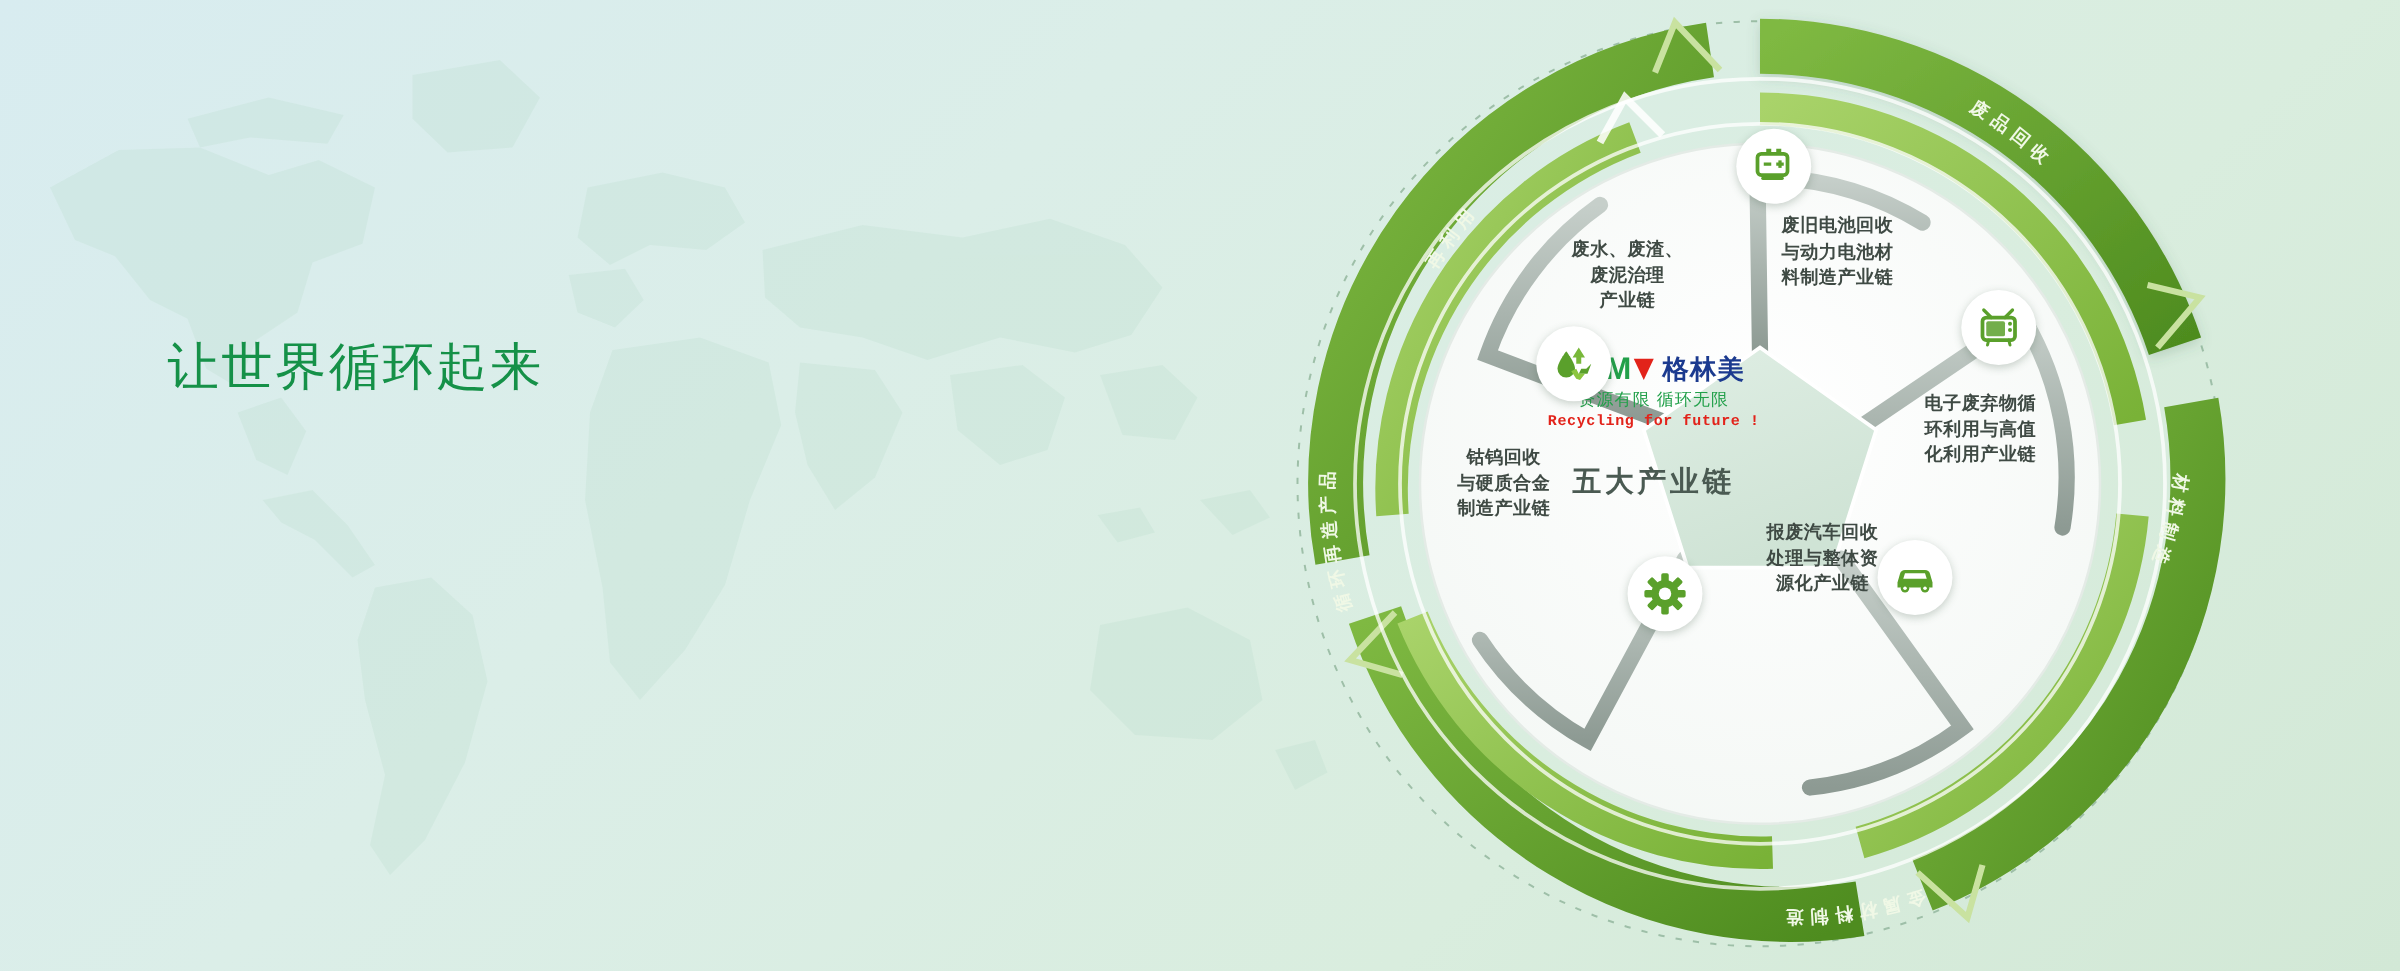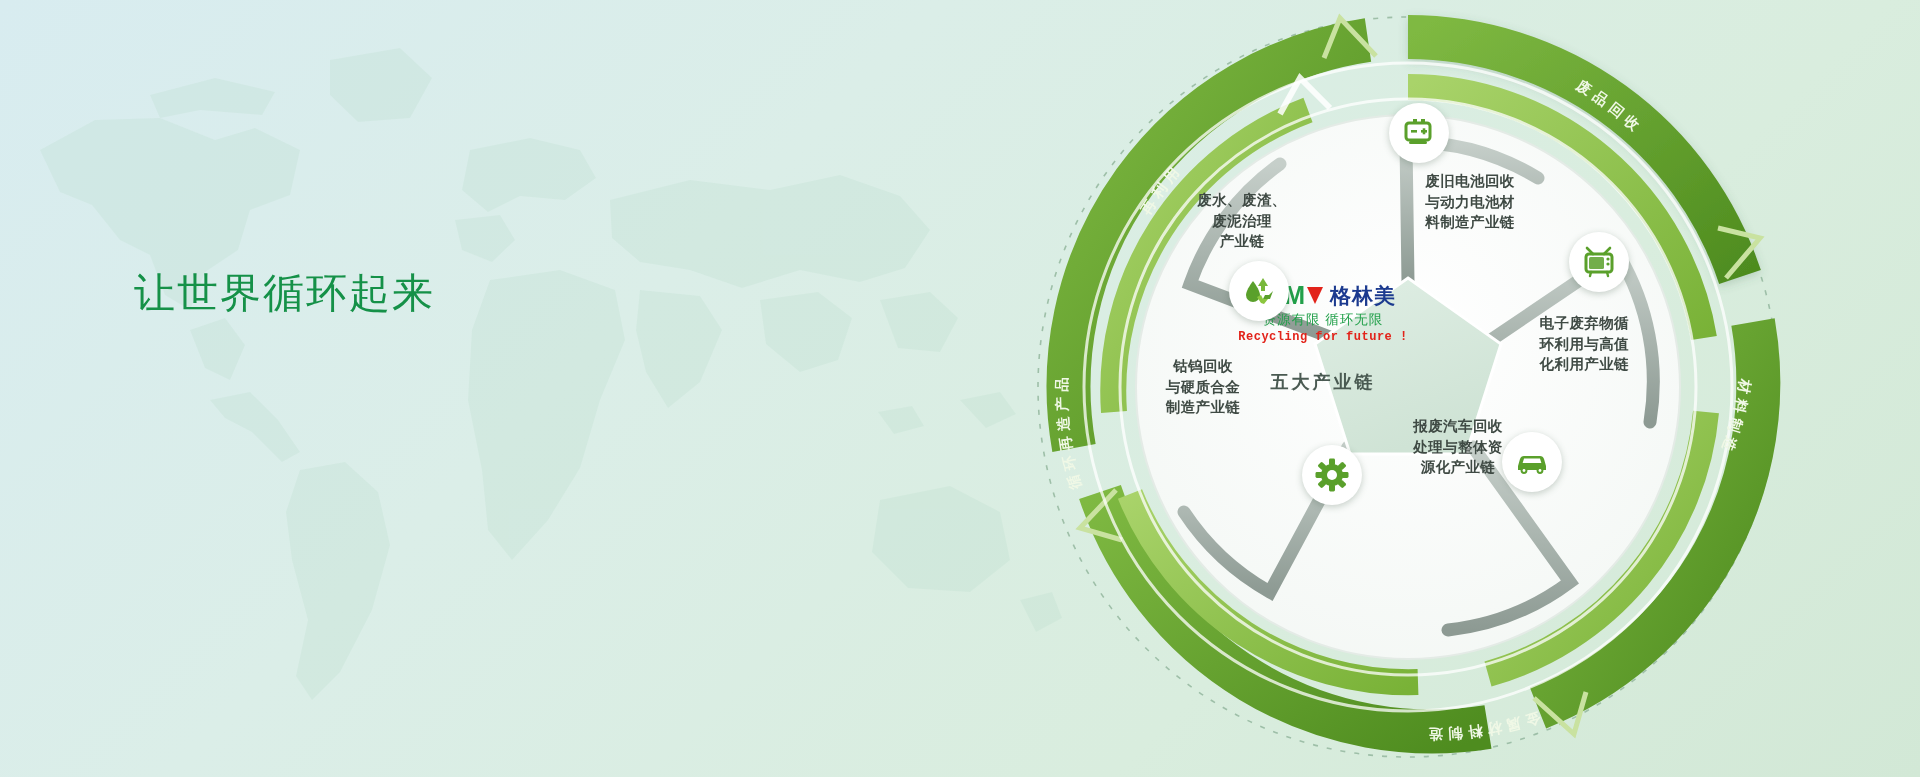--- a/index.html
+++ b/index.html
@@ -32,21 +32,21 @@
     font-size:25px;font-weight:700;color:#22a04a;letter-spacing:-1px;line-height:1;
   }
   .gem-tri{
     width:0;height:0;border-left:8px solid transparent;border-right:8px solid transparent;
     border-top:17px solid #e2231a;margin-left:-2px;margin-right:2px;
   }
   .gem-cn{font-size:21px;font-weight:700;color:#1b3a8f;letter-spacing:1px;line-height:1;}
   .slogan-cn{font-size:13.5px;font-weight:400;color:#22a04a;letter-spacing:1px;margin-top:3px;}
   .slogan-en{font-size:12px;font-weight:700;color:#e2231a;letter-spacing:.5px;margin-top:1px;
              font-family:"Liberation Mono","DejaVu Sans Mono",monospace;}
-  .core-title{font-size:18px;font-weight:700;color:#4a5a52;letter-spacing:3px;margin-top:26px;}
+  .core-title{font-size:23px;font-weight:700;color:#4a5a52;letter-spacing:3px;margin-top:26px;}
   .icon-bubble{
     position:absolute;width:60px;height:60px;border-radius:50%;
     background:#ffffff;box-shadow:0 2px 7px rgba(60,90,70,.28);
     display:flex;align-items:center;justify-content:center;
   }
 </style>
 </head>
 <body>
 
 <svg id="worldmap" viewBox="0 0 1100 777" preserveAspectRatio="xMidYMid slice">
@@ -170,21 +170,21 @@
 料制造产业链</div>
 <div class="lbl" style="left:1489px;top:313px;width:140px;text-align:right;">电子废弃物循
 环利用与高值
 化利用产业链</div>
 <div class="lbl" style="left:1388px;top:416px;width:140px;">报废汽车回收
 处理与整体资
 源化产业链</div>
 <div class="lbl" style="left:1133px;top:356px;width:140px;">钴钨回收
 与硬质合金
 制造产业链</div>
-<div class="lbl" style="left:1172px;top:190px;width:140px;">废水、废渣、
+<div class="lbl" style="left:1232px;top:190px;width:140px;">废水、废渣、
 废泥治理
 产业链</div>
 
 <div class="icon-bubble" style="left:1389px;top:103px;">
   <svg width="34" height="34" viewBox="0 0 34 34">
     <rect x="4" y="7" width="24" height="17" rx="3" fill="none" stroke="#5aa02b" stroke-width="3"></rect>
     <rect x="11" y="3" width="4" height="4" fill="#5aa02b"></rect>
       <rect x="19" y="3" width="4" height="4" fill="#5aa02b"></rect>
     <rect x="9" y="14" width="6" height="2.6" fill="#5aa02b"></rect>
     <rect x="19" y="14" width="6" height="2.6" fill="#5aa02b"></rect>

